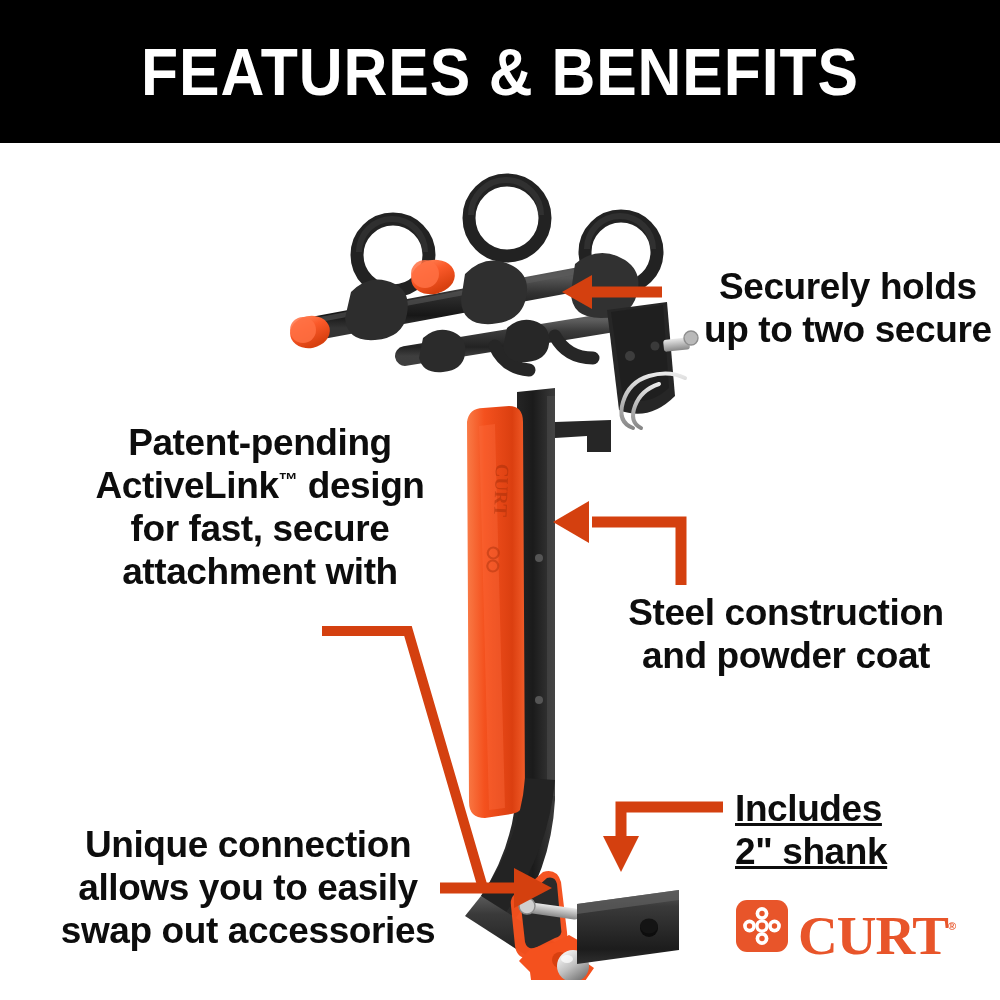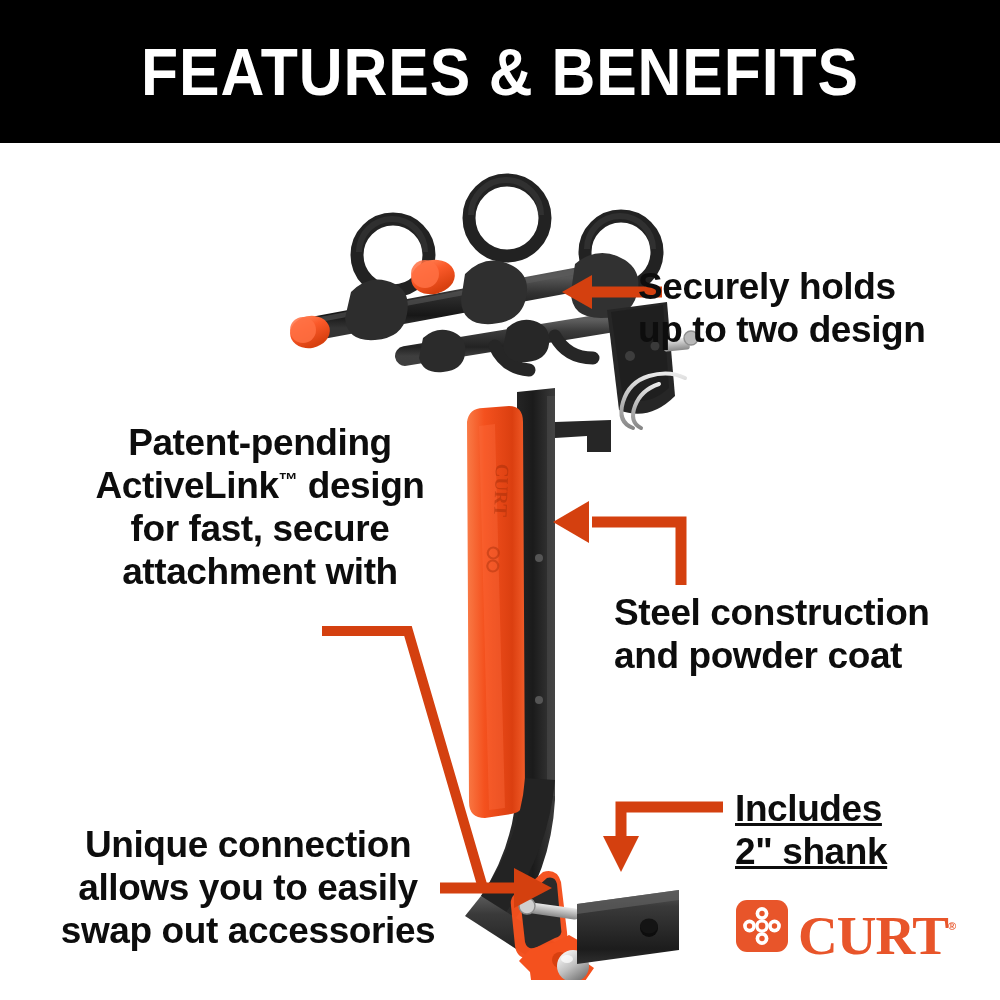--- a/index.html
+++ b/index.html
@@ -59,23 +59,23 @@
     line-height: 1.16;
     letter-spacing: -0.4px;
   }
   .callout .line { display: block; white-space: nowrap; }
   .tm {
     font-size: 0.52em;
     vertical-align: 0.62em;
     letter-spacing: 0;
   }
 
-  #callout-bikes      { left: 638px; top: 266px; text-align: left; }
+  #callout-bikes      { left: 704px; top: 266px; text-align: center; }
   #callout-activelink { left: 60px;  top: 422px; width: 336px; text-align: center; margin-left: 32px; }
-  #callout-steel      { left: 614px; top: 592px; width: 344px; }
+  #callout-steel      { left: 614px; top: 592px; width: 344px; text-align: center; }
   #callout-shank      { left: 735px; top: 788px; text-align: left; text-decoration: underline; }
   #callout-swap       { left: 52px;  top: 824px; width: 392px; text-align: center; }
 
   
   #leaders {
     position: absolute;
     left: 0;
     top: 0;
     width: 1000px;
     height: 1000px;
@@ -302,21 +302,21 @@
     </g>
 
     <g>
       <line x1="440" y1="888" x2="515" y2="888" stroke="#D4400F" stroke-width="11"></line>
       <polygon points="552,888 514,868 514,908" fill="#D4400F"></polygon>
     </g>
   </svg>
 
   <div class="callout" id="callout-bikes">
     <span class="line">Securely holds</span>
-    <span class="line">up to two design</span>
+    <span class="line">up to two secure</span>
   </div>
 
   <div class="callout" id="callout-activelink">
     <span class="line">Patent-pending</span>
     <span class="line"><span>ActiveLink</span><span class="tm">™</span><span> design</span></span>
     <span class="line">for fast, secure</span>
     <span class="line">attachment with</span>
   </div>
 
   <div class="callout" id="callout-steel">

